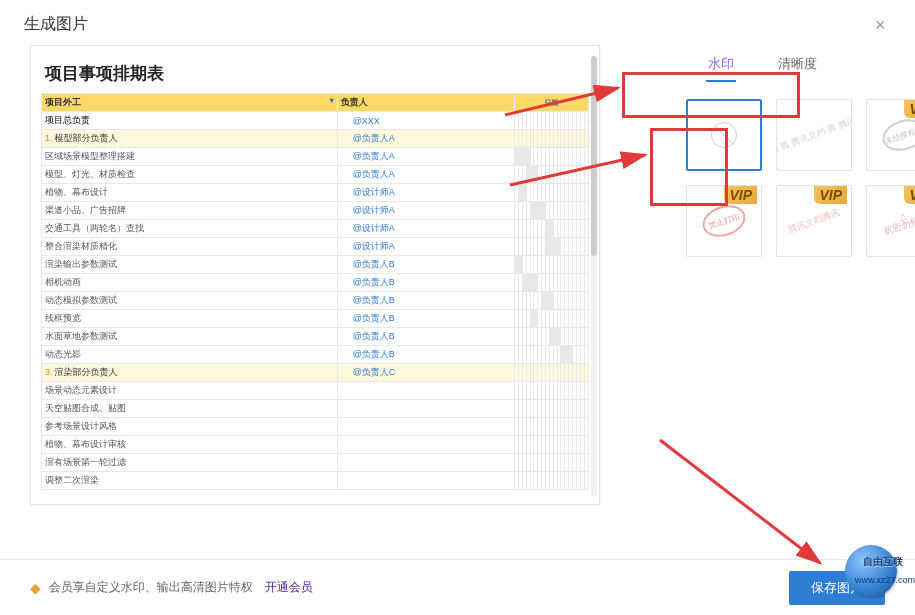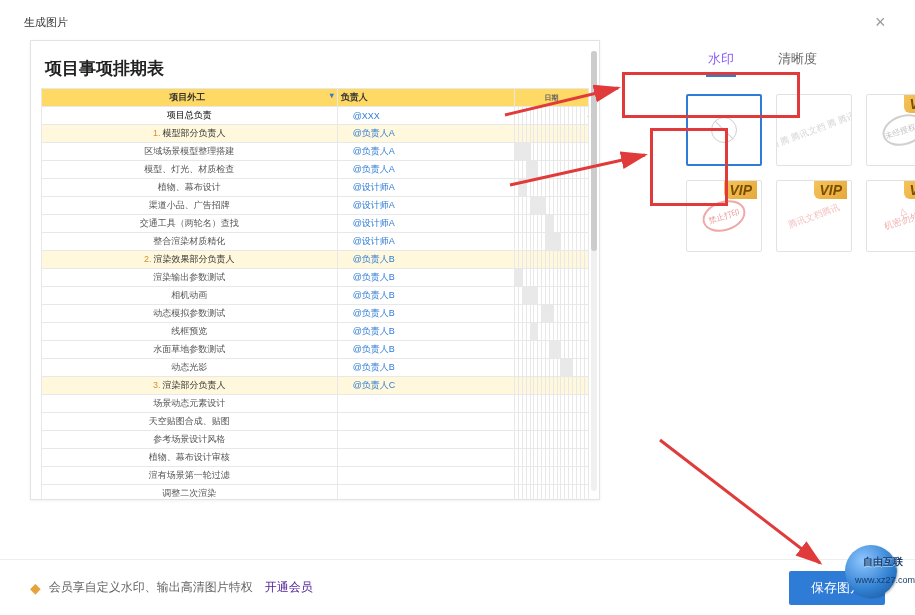--- a/index.html
+++ b/index.html
@@ -1,35 +1,35 @@
 <!DOCTYPE html>
 <html><head>
 <meta charset="utf-8">
 <style>
 * { margin: 0; padding: 0; box-sizing: border-box; }
 body { font-family: "Microsoft YaHei", -apple-system, sans-serif; background: #fff; width: 915px; height: 615px; overflow: hidden; position: relative; }
 
 .modal { background: #fff; width: 100%; height: 100%; position: relative; }
 
 .modal-header { display: flex; justify-content: space-between; align-items: center; padding: 14px 24px 10px; }
-.modal-title { font-size: 11px; color: #333; font-weight: 400; }
+.modal-title { font-size: 16px; color: #333; font-weight: 400; }
 .close-btn { width: 16px; height: 16px; cursor: pointer; color: #999; font-size: 18px; line-height: 16px; }
 
 .modal-body { display: flex; padding: 0 20px 0 30px; height: 470px; gap: 46px; }
 
 .preview-col { width: 570px; flex-shrink: 0; position: relative; }
 .preview-box { border: 1px solid #e3e3e3; background: #fff; padding: 10px; box-shadow: 0 1px 3px rgba(0,0,0,.06); height: 460px; overflow: hidden; position: relative; }
 .preview-scroll { position: absolute; right: 2px; top: 10px; width: 6px; height: 440px; background: #f0f0f0; border-radius: 3px; }
 .preview-scroll-thumb { width: 100%; height: 200px; background: #ccc; border-radius: 3px; }
 
 .sheet-title { font-size: 17px; font-weight: 700; color: #222; padding: 6px 4px 8px; }
 .sheet { width: 100%; border-collapse: collapse; font-size: 9px; table-layout: fixed; }
 .sheet th, .sheet td { border: 1px solid #e8e8e8; padding: 2px 3px; overflow: hidden; white-space: nowrap; }
 .sheet .hdr { background: #ffd966; color: #333; font-weight: 400; text-align: center; height: 14px; }
-.sheet .col-a { width: 80px; text-align: center; }
+.sheet .col-a { width: 80px; text-align: left; }
 .sheet .col-b { width: 48px; text-align: left; }
 .sheet .date-col { width: 20px; font-size: 7px; color: #666; }
 .sheet .section-row td { background: #fff8dc; }
 .sheet .section-row .col-a { color: #333; }
 .sheet .name-cell { color: #2e7cd6; padding-left: 15px; }
 .sheet .num { color: #d68f2e; margin-right: 2px; }
 .sheet .bar-cell { background: #e9e9e9; }
 .sheet .filter-icon { float: right; color: #2e7cd6; font-size: 8px; }
 .sheet tbody td.col-a { color: #555; }
 
@@ -275,43 +275,20 @@
                 <td class="date-col bar-cell"></td>
                 <td class="date-col bar-cell"></td>
                 <td class="date-col"></td>
                 <td class="date-col"></td>
                 <td class="date-col"></td>
                 <td class="date-col"></td>
                 <td class="date-col"></td>
                 <td class="date-col"></td>
                 <td class="date-col"></td>
               </tr>
-              <tr class="section-row">
-                <td class="col-a"><span class="num">2.</span>渲染效果部分负责人</td>
-                <td class="col-b name-cell">@负责人B</td>
-                <td class="date-col"></td>
-                <td class="date-col"></td>
-                <td class="date-col"></td>
-                <td class="date-col"></td>
-                <td class="date-col"></td>
-                <td class="date-col"></td>
-                <td class="date-col"></td>
-                <td class="date-col"></td>
-                <td class="date-col"></td>
-                <td class="date-col"></td>
-                <td class="date-col"></td>
-                <td class="date-col"></td>
-                <td class="date-col"></td>
-                <td class="date-col"></td>
-                <td class="date-col"></td>
-                <td class="date-col"></td>
-                <td class="date-col"></td>
-                <td class="date-col"></td>
-                <td class="date-col"></td>
-              </tr>
               <tr>
                 <td class="col-a">渲染输出参数测试</td>
                 <td class="col-b name-cell">@负责人B</td>
                 <td class="date-col bar-cell"></td>
                 <td class="date-col bar-cell"></td>
                 <td class="date-col"></td>
                 <td class="date-col"></td>
                 <td class="date-col"></td>
                 <td class="date-col"></td>
                 <td class="date-col"></td>

